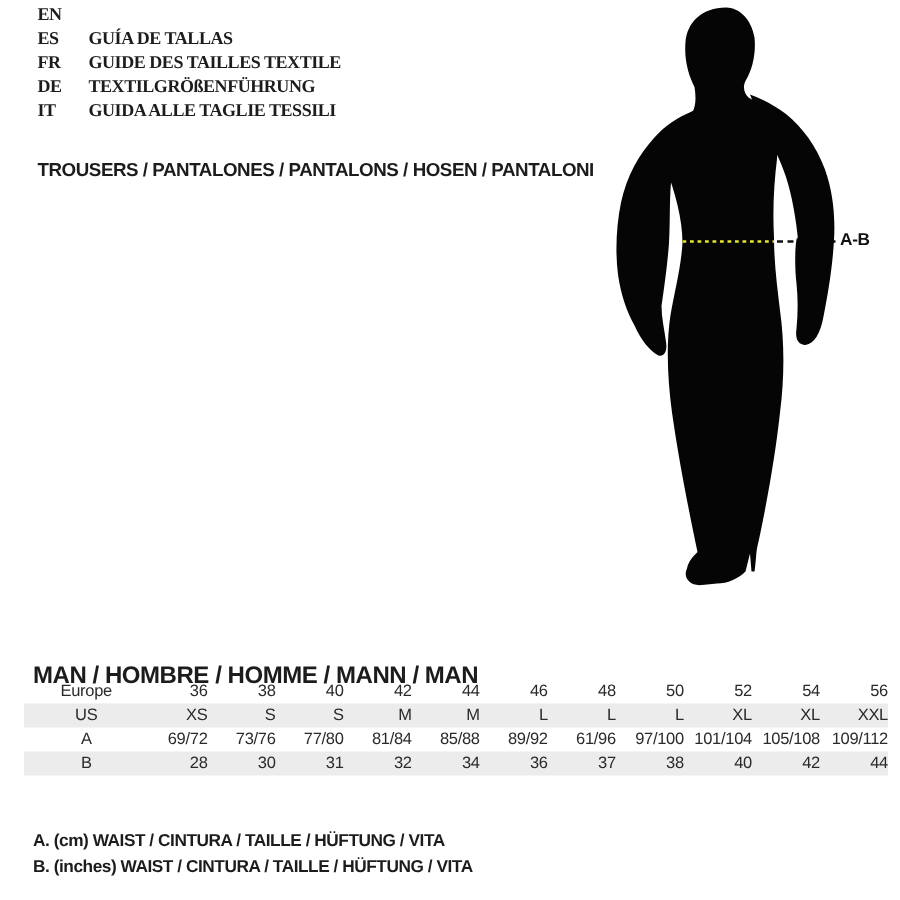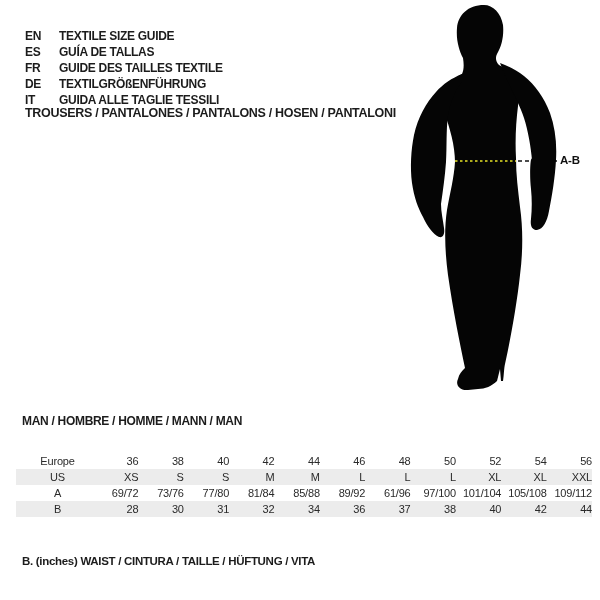--- a/index.html
+++ b/index.html
@@ -3,39 +3,39 @@
 <meta charset="utf-8">
 <style>
   html,body{margin:0;padding:0;}
   body{
     width:600px;height:600px;position:relative;overflow:hidden;
     background:#ffffff;
     font-family:"Liberation Sans", sans-serif;
     color:#1c1c1c;
   }
   
-  .lang-block{position:absolute;top:28px;left:25px;}
+  .lang-block{position:absolute;top:1px;left:25px;font-family:Liberation Serif, serif;}
   .lang-row{display:flex;height:16px;line-height:16px;}
   .lang-code{width:34px;font-size:12px;font-weight:bold;letter-spacing:-0.3px;}
   .lang-text{font-size:12px;font-weight:bold;letter-spacing:-0.3px;white-space:nowrap;}
   
   .garment-title{
     position:absolute;top:106px;left:25px;
     font-size:12.5px;font-weight:bold;letter-spacing:-0.3px;white-space:nowrap;
   }
   
   .figure-wrap{position:absolute;top:0;left:400px;width:200px;height:400px;}
   .ab-label{
     position:absolute;top:154px;left:560px;
     font-size:11.5px;font-weight:bold;letter-spacing:-0.2px;color:#111;
   }
   
   .section-title{
-    position:absolute;top:414px;left:22px;
-    font-size:12px;font-weight:bold;letter-spacing:-0.3px;white-space:nowrap;
+    position:absolute;top:442px;left:22px;
+    font-size:16px;font-weight:bold;letter-spacing:-0.3px;white-space:nowrap;
   }
   
   .size-table{position:absolute;top:453px;left:16px;width:576px;}
   .table-header{
     height:16px;line-height:16px;background:var(--header-bg,#c6c6c6);
     font-size:11.5px;color:#2a2a2a;padding-left:6px;letter-spacing:-0.2px;
     margin-bottom:2px;
   }
   .trow{
     display:grid;grid-template-columns:77px repeat(11,1fr);
@@ -47,21 +47,20 @@
   
   .notes{position:absolute;top:553px;left:22px;}
   .note-line{font-size:11.5px;font-weight:bold;letter-spacing:-0.3px;height:17px;line-height:17px;white-space:nowrap;}
 </style>
 </head>
 <body style="--header-bg: #c6c6c6; --alt-bg: #ececec;">
 
 <div class="lang-block">
     <div class="lang-row">
       <span class="lang-code">EN</span>
-      <span class="lang-text">TEXTILE SIZE GUIDE</span>
     </div>
     <div class="lang-row">
       <span class="lang-code">ES</span>
       <span class="lang-text">GUÍA DE TALLAS</span>
     </div>
     <div class="lang-row">
       <span class="lang-code">FR</span>
       <span class="lang-text">GUIDE DES TAILLES TEXTILE</span>
     </div>
     <div class="lang-row">
@@ -196,14 +195,15 @@
         <div class="tcell">37</div>
         <div class="tcell">38</div>
         <div class="tcell">40</div>
         <div class="tcell">42</div>
         <div class="tcell">44</div>
       </div>
     </div>
 </div>
 
 <div class="notes">
+    <div class="note-line">A. (cm) WAIST / CINTURA / TAILLE / HÜFTUNG / VITA</div>
     <div class="note-line">B. (inches) WAIST / CINTURA / TAILLE / HÜFTUNG / VITA</div>
   </div>
 
 </body></html>

